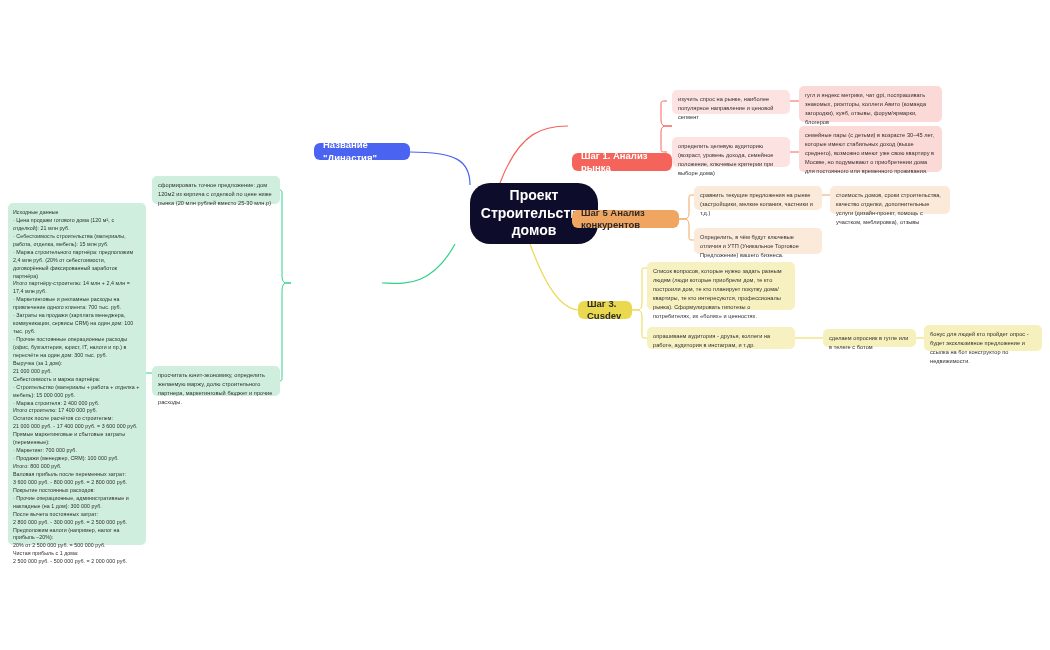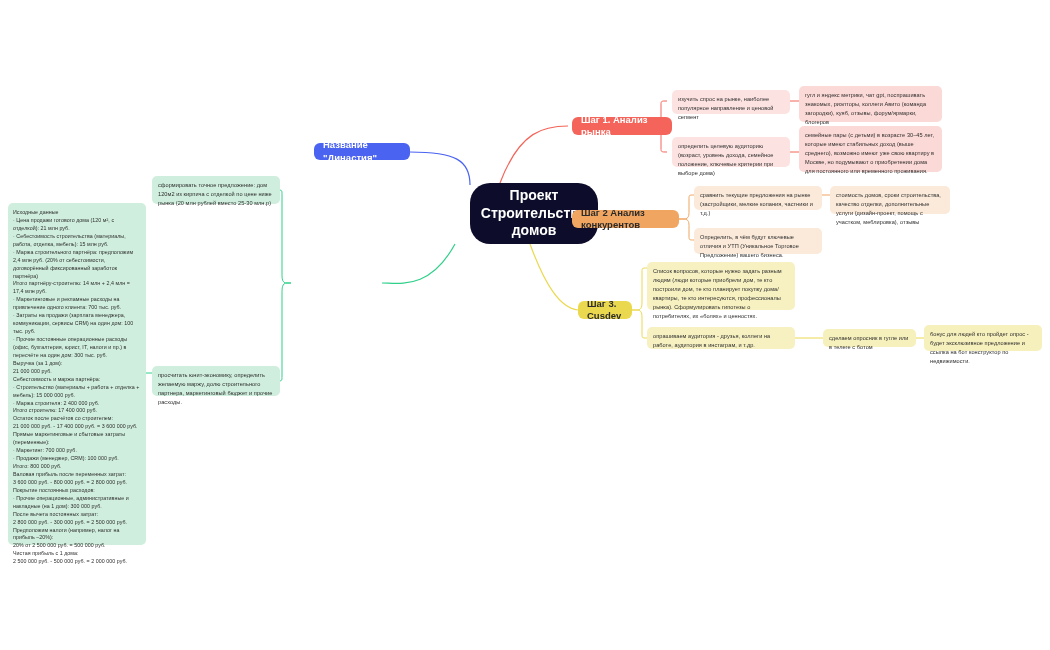--- a/index.html
+++ b/index.html
@@ -50,21 +50,21 @@
   .branch {
     border-radius: 6px;
     font-size: 9.5px;
     font-weight: bold;
     line-height: 1.3;
     display: flex;
     align-items: center;
     padding: 5px 9px;
     box-sizing: border-box;
   }
-  .branch.red    { background: #f4645a; color: #ffffff; }
+  .branch.red    { background: #f4645a; color: #ffffff; margin-top: 36px; }
   .branch.orange { background: #f0a560; color: #2b2b2b; }
   .branch.yellow { background: #ead94e; color: #2b2b2b; }
   .branch.green  { background: #2fd08a; color: #14301f; }
   .branch.blue   { background: #4a63f0; color: #ffffff; }
 
   
   .leaf {
     border-radius: 5px;
     font-size: 5.6px;
     line-height: 1.62;
@@ -133,21 +133,21 @@
   <div class="node branch red" style="left:572px; top:117px; width:100px; height:18px;">Шаг 1. Анализ рынка</div>
 
   <div class="node leaf red" style="left:672px; top:90px; width:118px; height:24px;">изучить спрос на рынке, наиболее популярное направление и ценовой сегмент</div>
 
   <div class="node leaf red" style="left:672px; top:137px; width:118px; height:30px;">определить целевую аудиторию (возраст, уровень дохода, семейное положение, ключевые критерии при выборе дома)</div>
 
   <div class="node leaf redsub" style="left:799px; top:86px; width:143px; height:36px;">гугл и яндекс метрики, чат gpt, поспрашивать знакомых, риэлторы, коллеги Авито (команда загородки), куяб, отзывы, форум/ярмарки, блогеров</div>
 
   <div class="node leaf redsub" style="left:799px; top:126px; width:143px; height:46px;">семейные пары (с детьми) в возрасте 30–45 лет, которые имеют стабильных доход (выше среднего), возможно имеют уже свою квартиру в Москве, но подумывают о приобретении дома для постоянного или временного проживания.</div>
 
-  <div class="node branch orange" style="left:572px; top:210px; width:107px; height:18px;">Шаг 2 Анализ конкурентов</div>
+  <div class="node branch orange" style="left:572px; top:210px; width:107px; height:18px;">Шаг 5 Анализ конкурентов</div>
 
   <div class="node leaf orange" style="left:694px; top:186px; width:128px; height:24px;">сравнить текущие предложения на рынке (застройщики,  мелкие копания, частники и т.д.)</div>
 
   <div class="node leaf orange" style="left:694px; top:228px; width:128px; height:26px;">Определить, в чём будут ключевые отличия и УТП (Уникальное Торговое Предложение) вашего бизнеса.</div>
 
   <div class="node leaf orange" style="left:830px; top:186px; width:120px; height:28px;">стоимость домов, сроки строительства, качество отделки, дополнительные услуги (дизайн-проект, помощь с участком, меблировка), отзывы</div>
 
   <div class="node branch yellow" style="left:578px; top:301px; width:54px; height:18px;">Шаг 3. Cusdev</div>
 
   <div class="node leaf yellow" style="left:647px; top:262px; width:148px; height:48px;">Список вопросов, которые нужно задать разным людям (люди которые приобрели дом,  те кто построили дом, те кто планирует покупку дома/квартиры, те кто интересуются, профессионалы рынка). Сформулировать гипотезы о потребителях, их «болях» и ценностях.</div>

